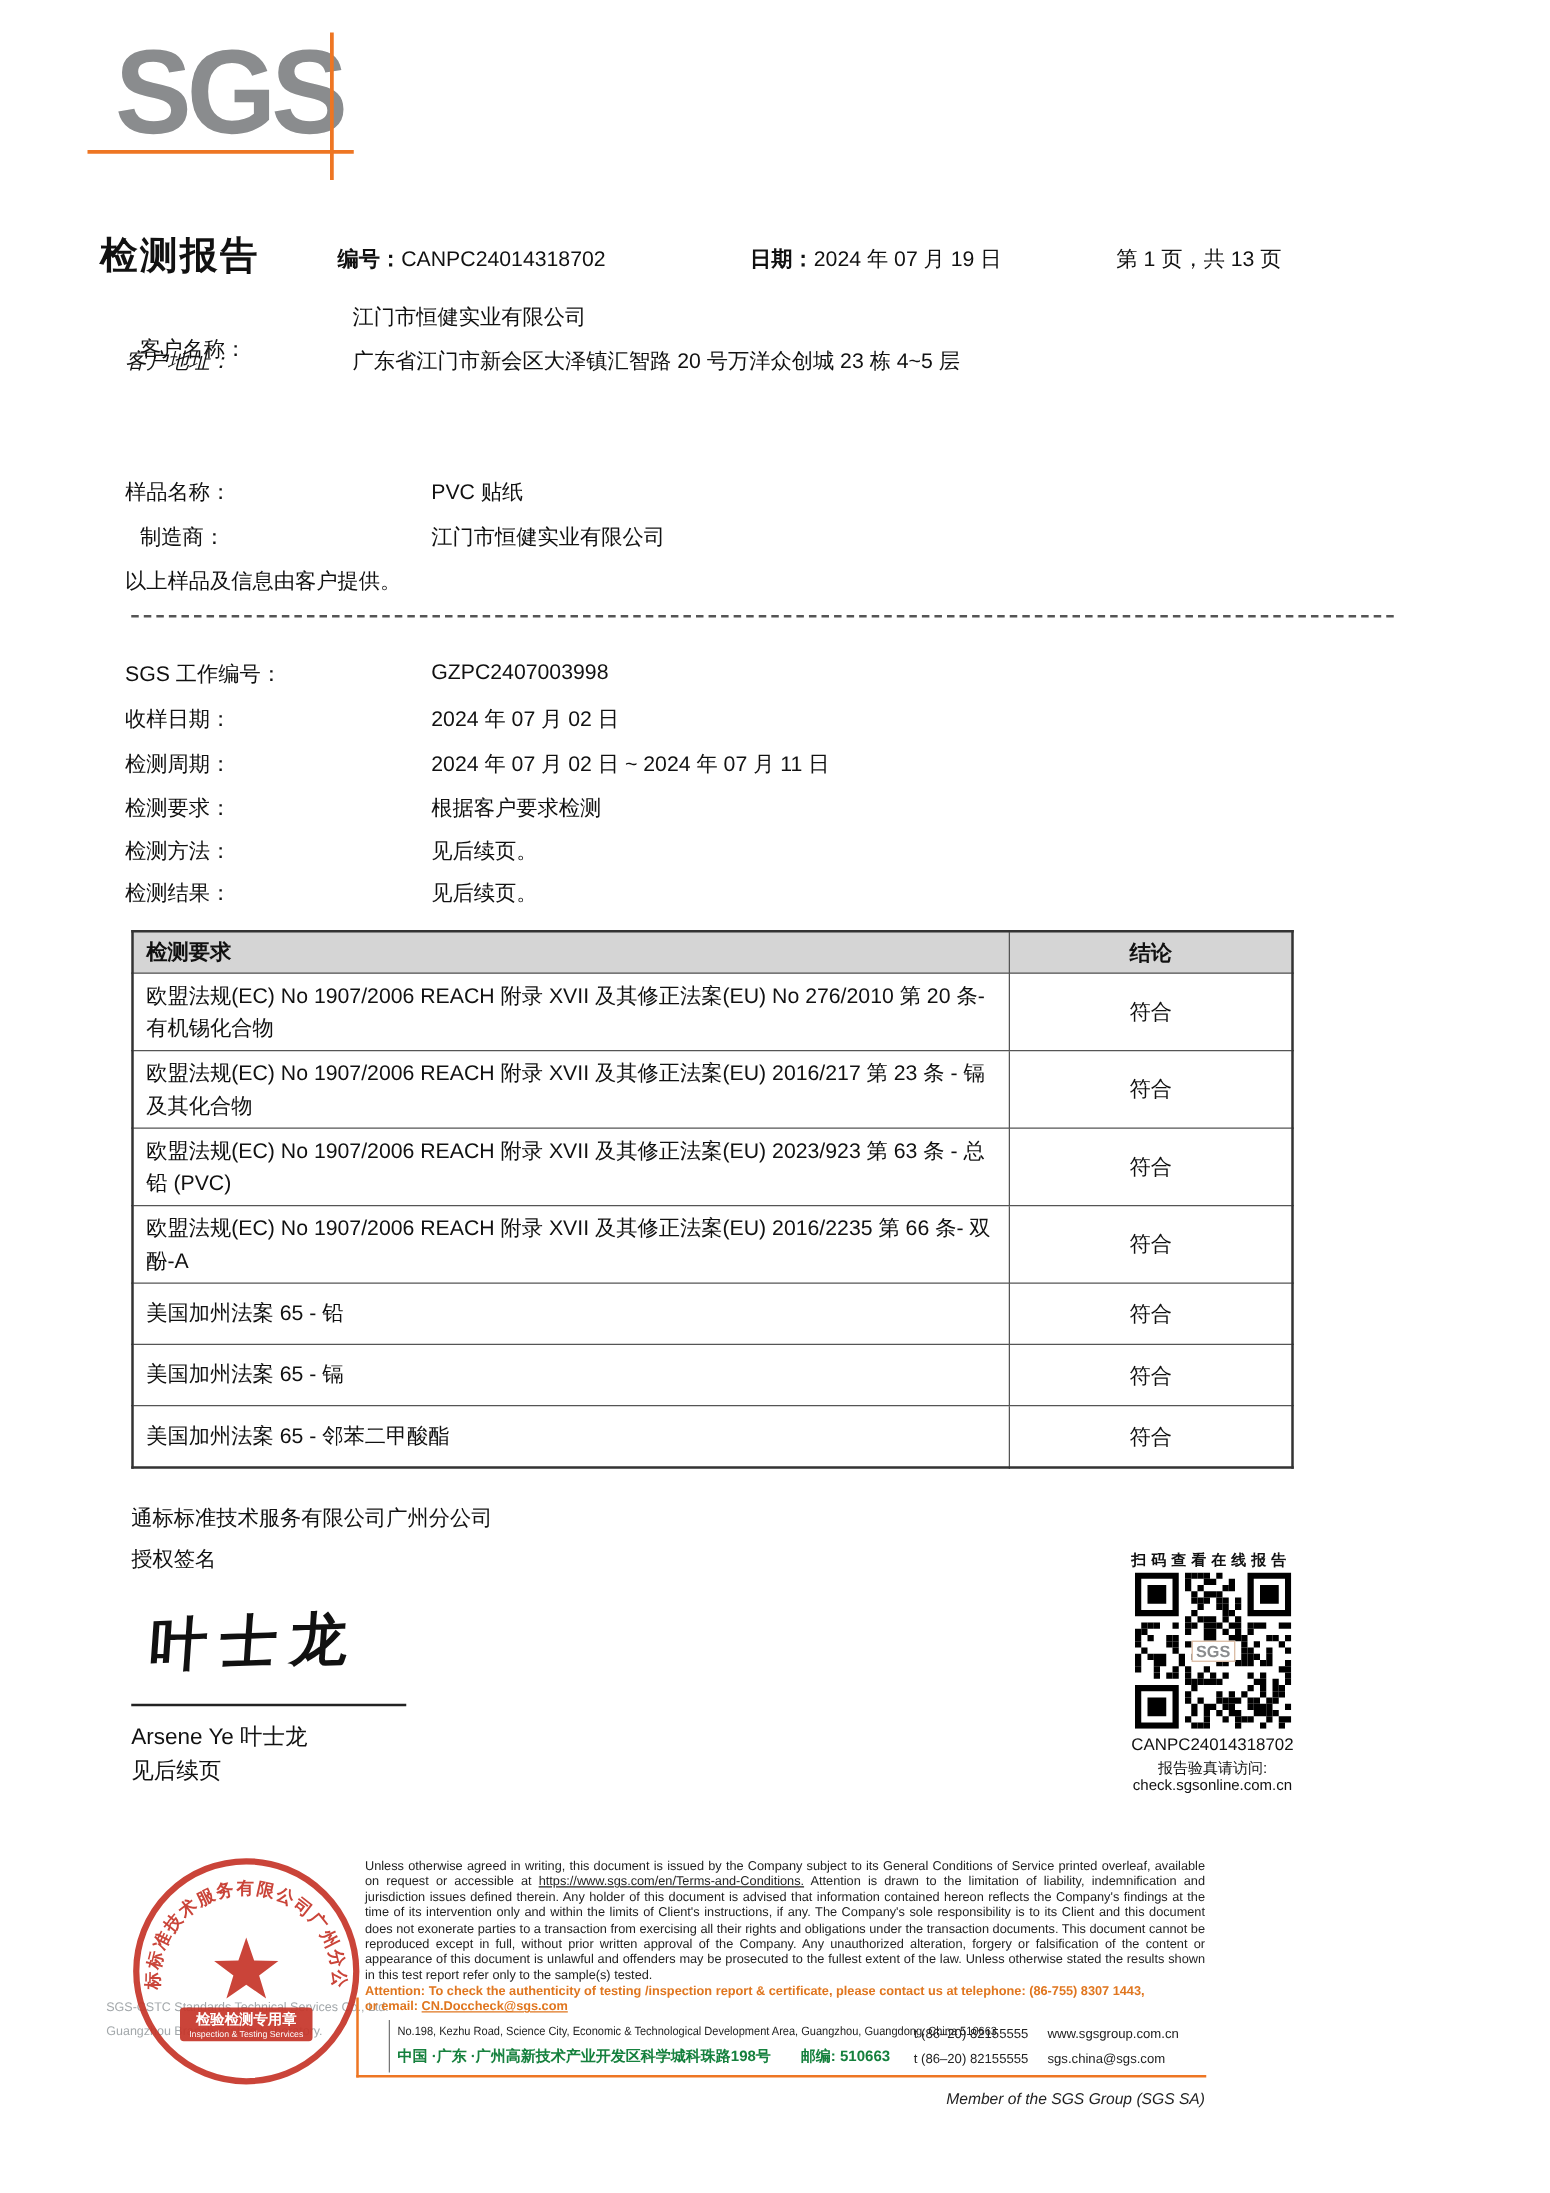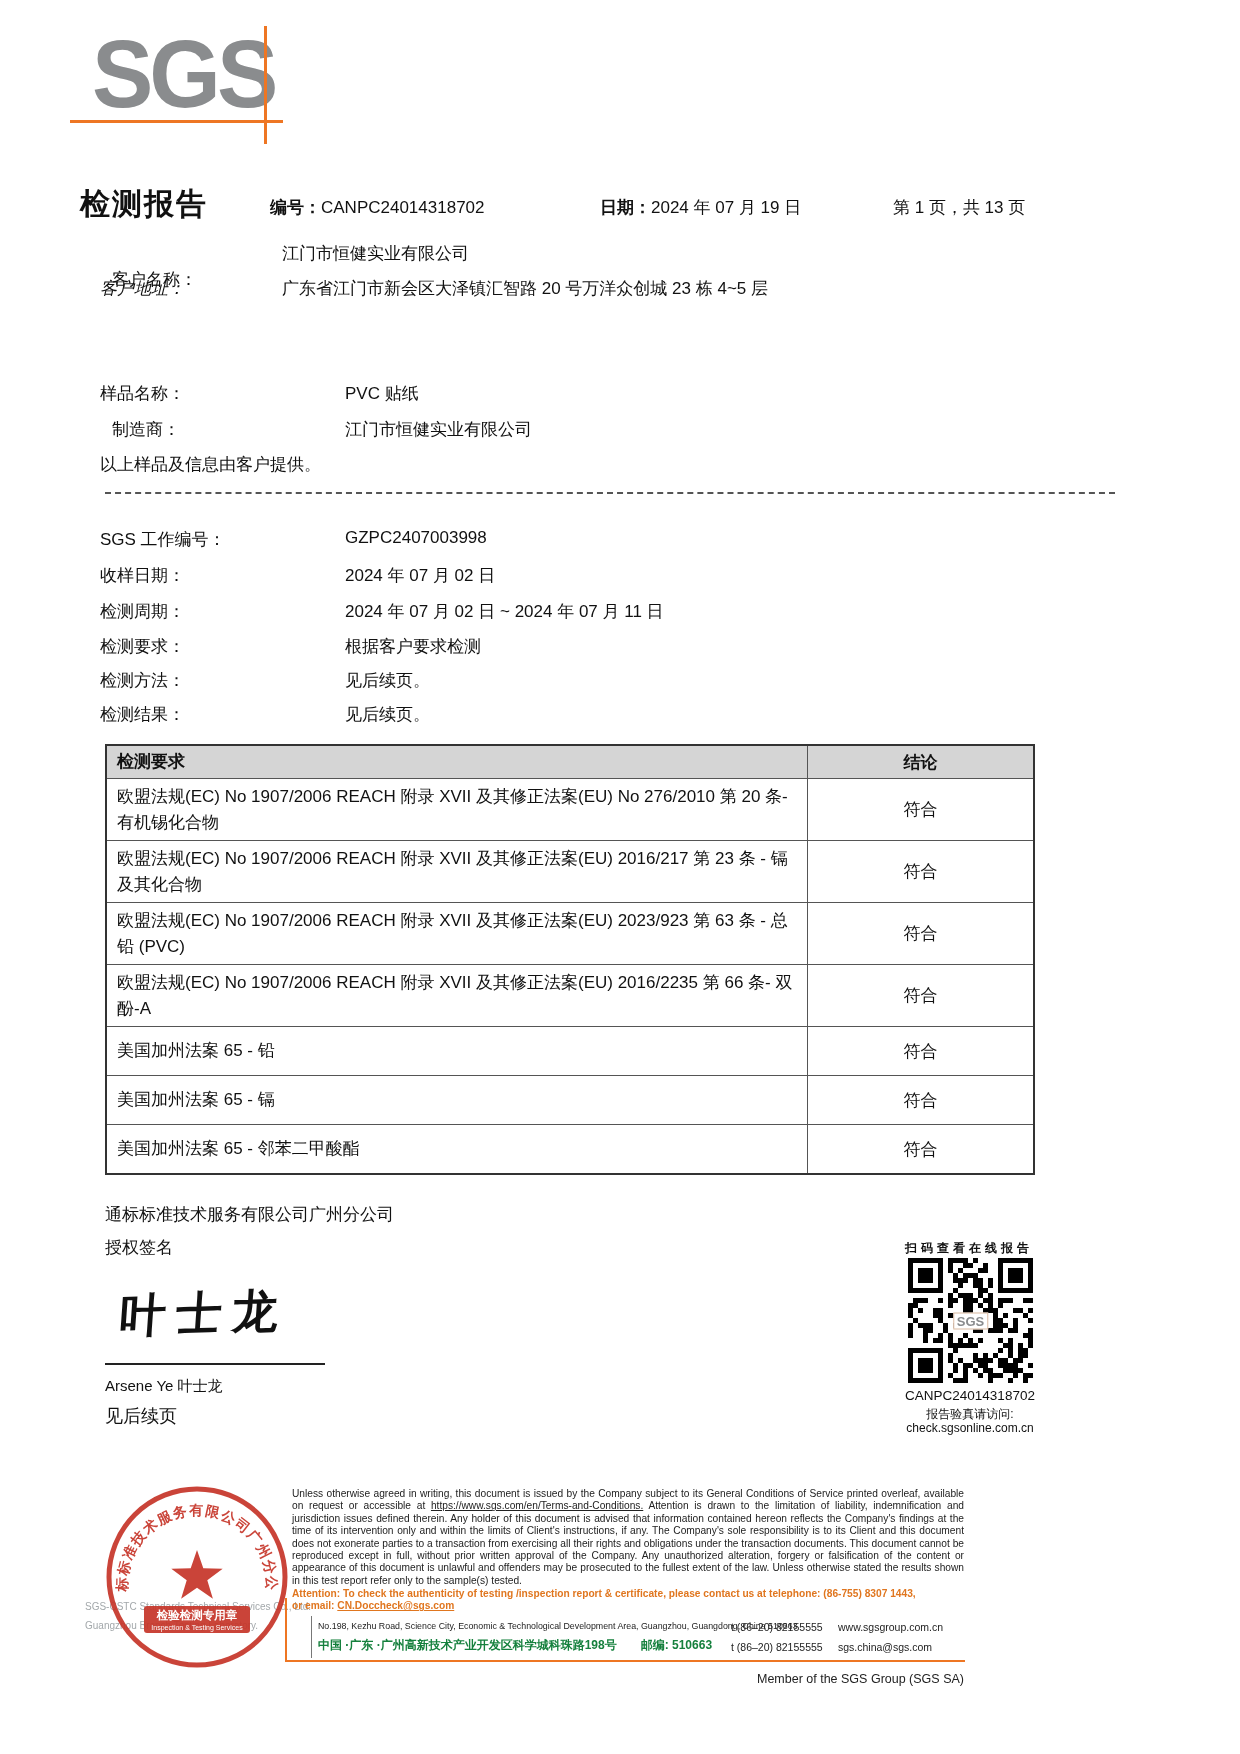--- a/index.html
+++ b/index.html
@@ -127,21 +127,21 @@
         <td class="req">美国加州法案 65 - 邻苯二甲酸酯</td>
         <td class="con">符合</td>
       </tr>
     </tbody>
   </table>
 
   <div class="abs lbl" style="left:105px;top:1203px;">通标标准技术服务有限公司广州分公司</div>
   <div class="abs lbl" style="left:105px;top:1236px;">授权签名</div>
   <div class="abs sig-hand" style="left:120px;top:1283px;">叶士龙</div>
   <div class="abs sig-line" style="left:105px;top:1363px;width:220px;"></div>
-  <div class="abs" style="left:105px;top:1377px;font-size:15px;">Arsene Ye 叶士龙</div>
+  <div class="abs" style="left:105px;top:1377px;font-size:18px;">Arsene Ye 叶士龙</div>
   <div class="abs" style="left:105px;top:1404px;font-size:18px;">见后续页</div>
 
   <div class="abs qr-title" style="left:905px;top:1240px;">扫码查看在线报告</div>
   <div class="abs" style="left:908px;top:1258px;width:125px;height:125px;">
     <svg id="qr-svg" width="125" height="125">
         <rect x="40" y="0" width="5" height="5" fill="#000"></rect>
         <rect x="45" y="0" width="5" height="5" fill="#000"></rect>
         <rect x="50" y="0" width="5" height="5" fill="#000"></rect>
         <rect x="55" y="0" width="5" height="5" fill="#000"></rect>
         <rect x="65" y="0" width="5" height="5" fill="#000"></rect>
@@ -383,15 +383,15 @@
 
   <div class="abs o-vline" style="left:285px;top:1598px;height:64px;width:2px;"></div>
   <div class="abs" style="left:311px;top:1616px;width:1px;height:42px;background:#777;"></div>
   <div class="abs addr-en" style="left:318px;top:1620px;">No.198, Kezhu Road, Science City, Economic &amp; Technological Development Area, Guangzhou, Guangdong, China 510663</div>
   <div class="abs addr-cn" style="left:318px;top:1637px;">中国 ·广东 ·广州高新技术产业开发区科学城科珠路198号　　邮编: 510663</div>
   <div class="abs ftel" style="left:731px;top:1621px;">t (86–20) 82155555</div>
   <div class="abs ftel" style="left:731px;top:1641px;">t (86–20) 82155555</div>
   <div class="abs ftel" style="left:838px;top:1621px;">www.sgsgroup.com.cn</div>
   <div class="abs ftel" style="left:838px;top:1641px;">sgs.china@sgs.com</div>
   <div class="abs o-hline" style="left:285px;top:1660px;width:680px;height:2px;"></div>
-  <div class="abs member" style="left:700px;top:1672px;width:264px;">Member of the SGS Group (SGS SA)</div>
+  <div class="abs member" style="left:700px;top:1672px;width:264px;font-style:italic;">Member of the SGS Group (SGS SA)</div>
 
 </div>
 
 </body></html>

